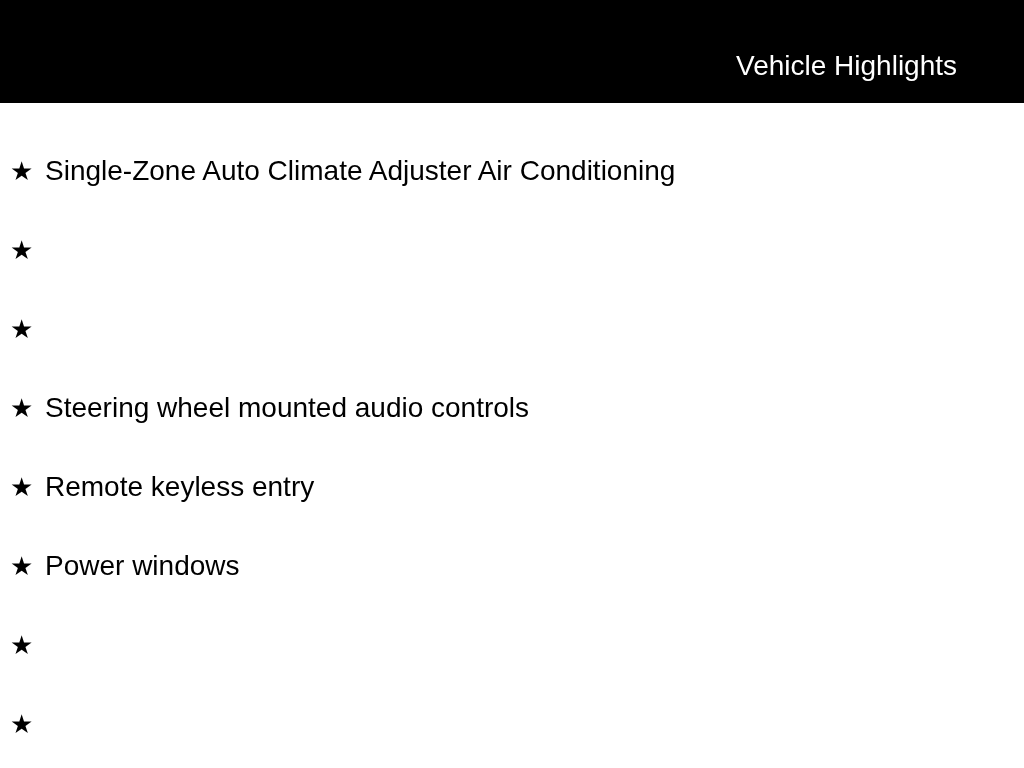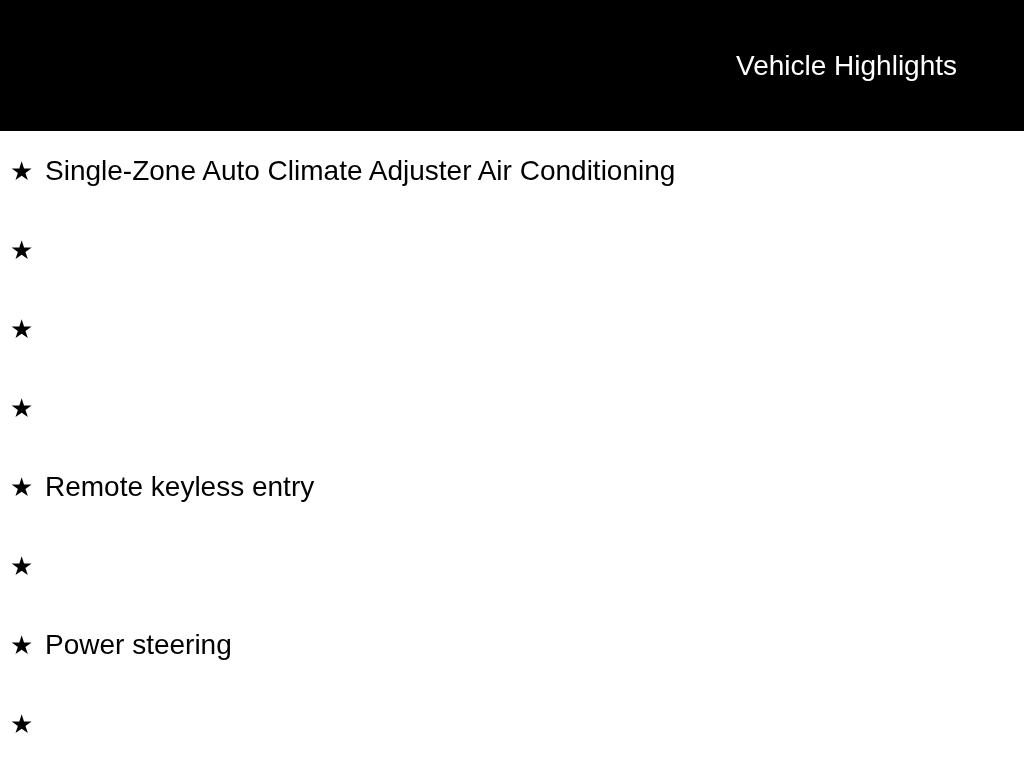--- a/index.html
+++ b/index.html
@@ -8,21 +8,21 @@
     height: 768px;
     overflow: hidden;
     font-family: "Liberation Sans", "DejaVu Sans", sans-serif;
   }
   body { background: #ffffff; position: relative; }
 
   .header {
     position: absolute;
     top: 0; left: 0;
     width: 1024px;
-    height: 131px;
+    height: 103px;
     background: #000000;
   }
   .header-title {
     position: absolute;
     left: 736px;
     top: 0;
     height: 131px;
     display: flex;
     align-items: center;
     color: #ffffff;
@@ -70,28 +70,29 @@
       <span class="item-text">Single-Zone Auto Climate Adjuster Air Conditioning</span>
     </div>
     <div class="list-item">
       <span class="star-icon">★</span>
     </div>
     <div class="list-item">
       <span class="star-icon">★</span>
     </div>
     <div class="list-item">
       <span class="star-icon">★</span>
+      <span class="item-text">Steering wheel mounted audio controls</span>
     </div>
     <div class="list-item">
       <span class="star-icon">★</span>
       <span class="item-text">Remote keyless entry</span>
     </div>
     <div class="list-item">
       <span class="star-icon">★</span>
+      <span class="item-text">Power windows</span>
     </div>
     <div class="list-item">
       <span class="star-icon">★</span>
-      <span class="item-text">Power steering</span>
     </div>
     <div class="list-item">
       <span class="star-icon">★</span>
     </div>
   </div>
 
 </body></html>

